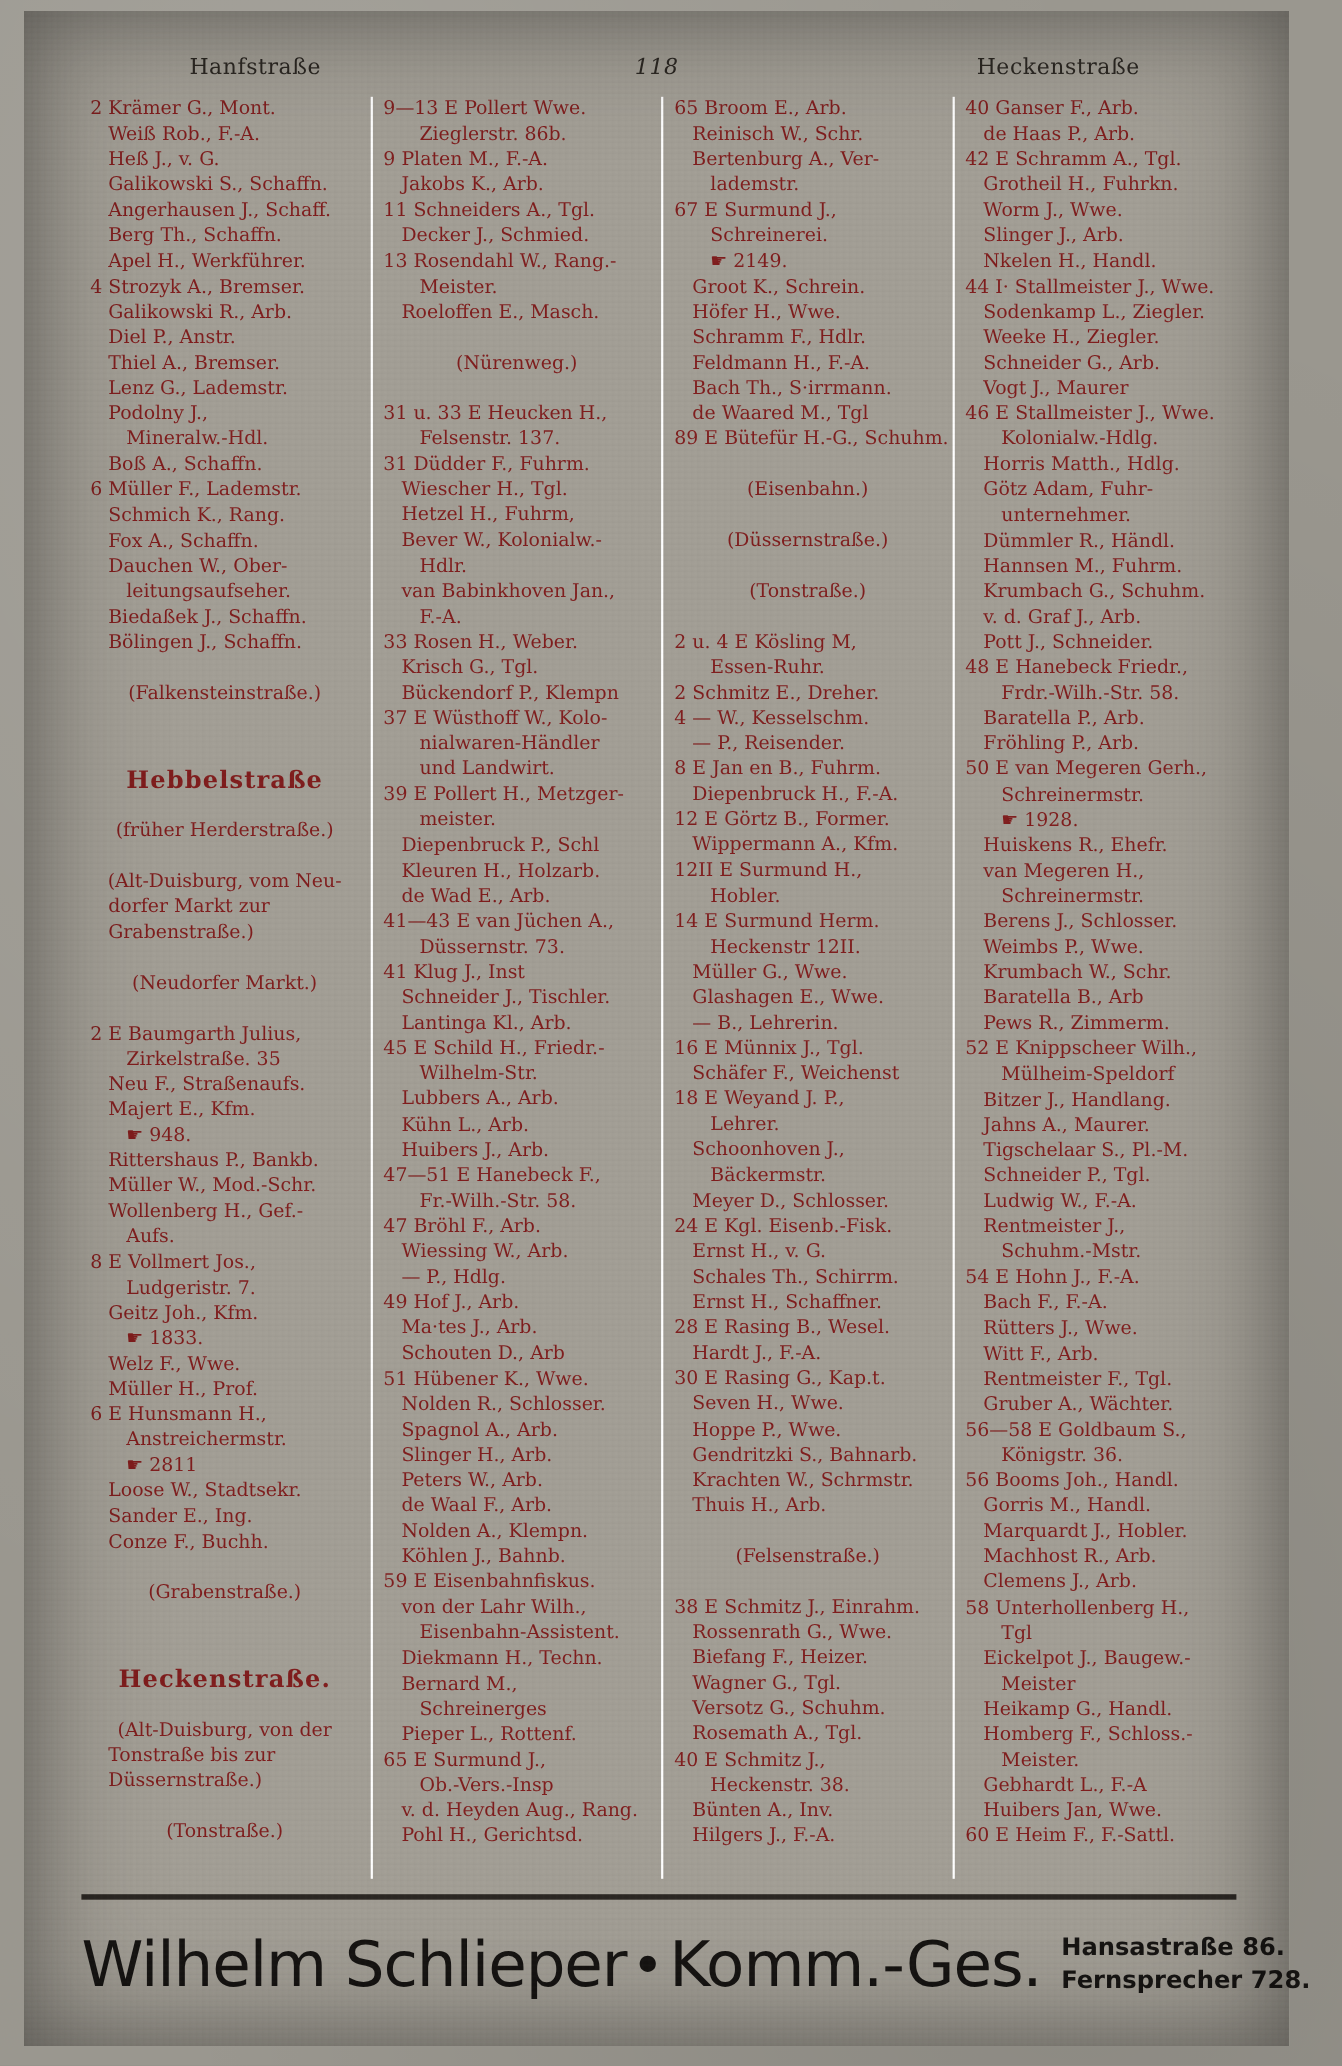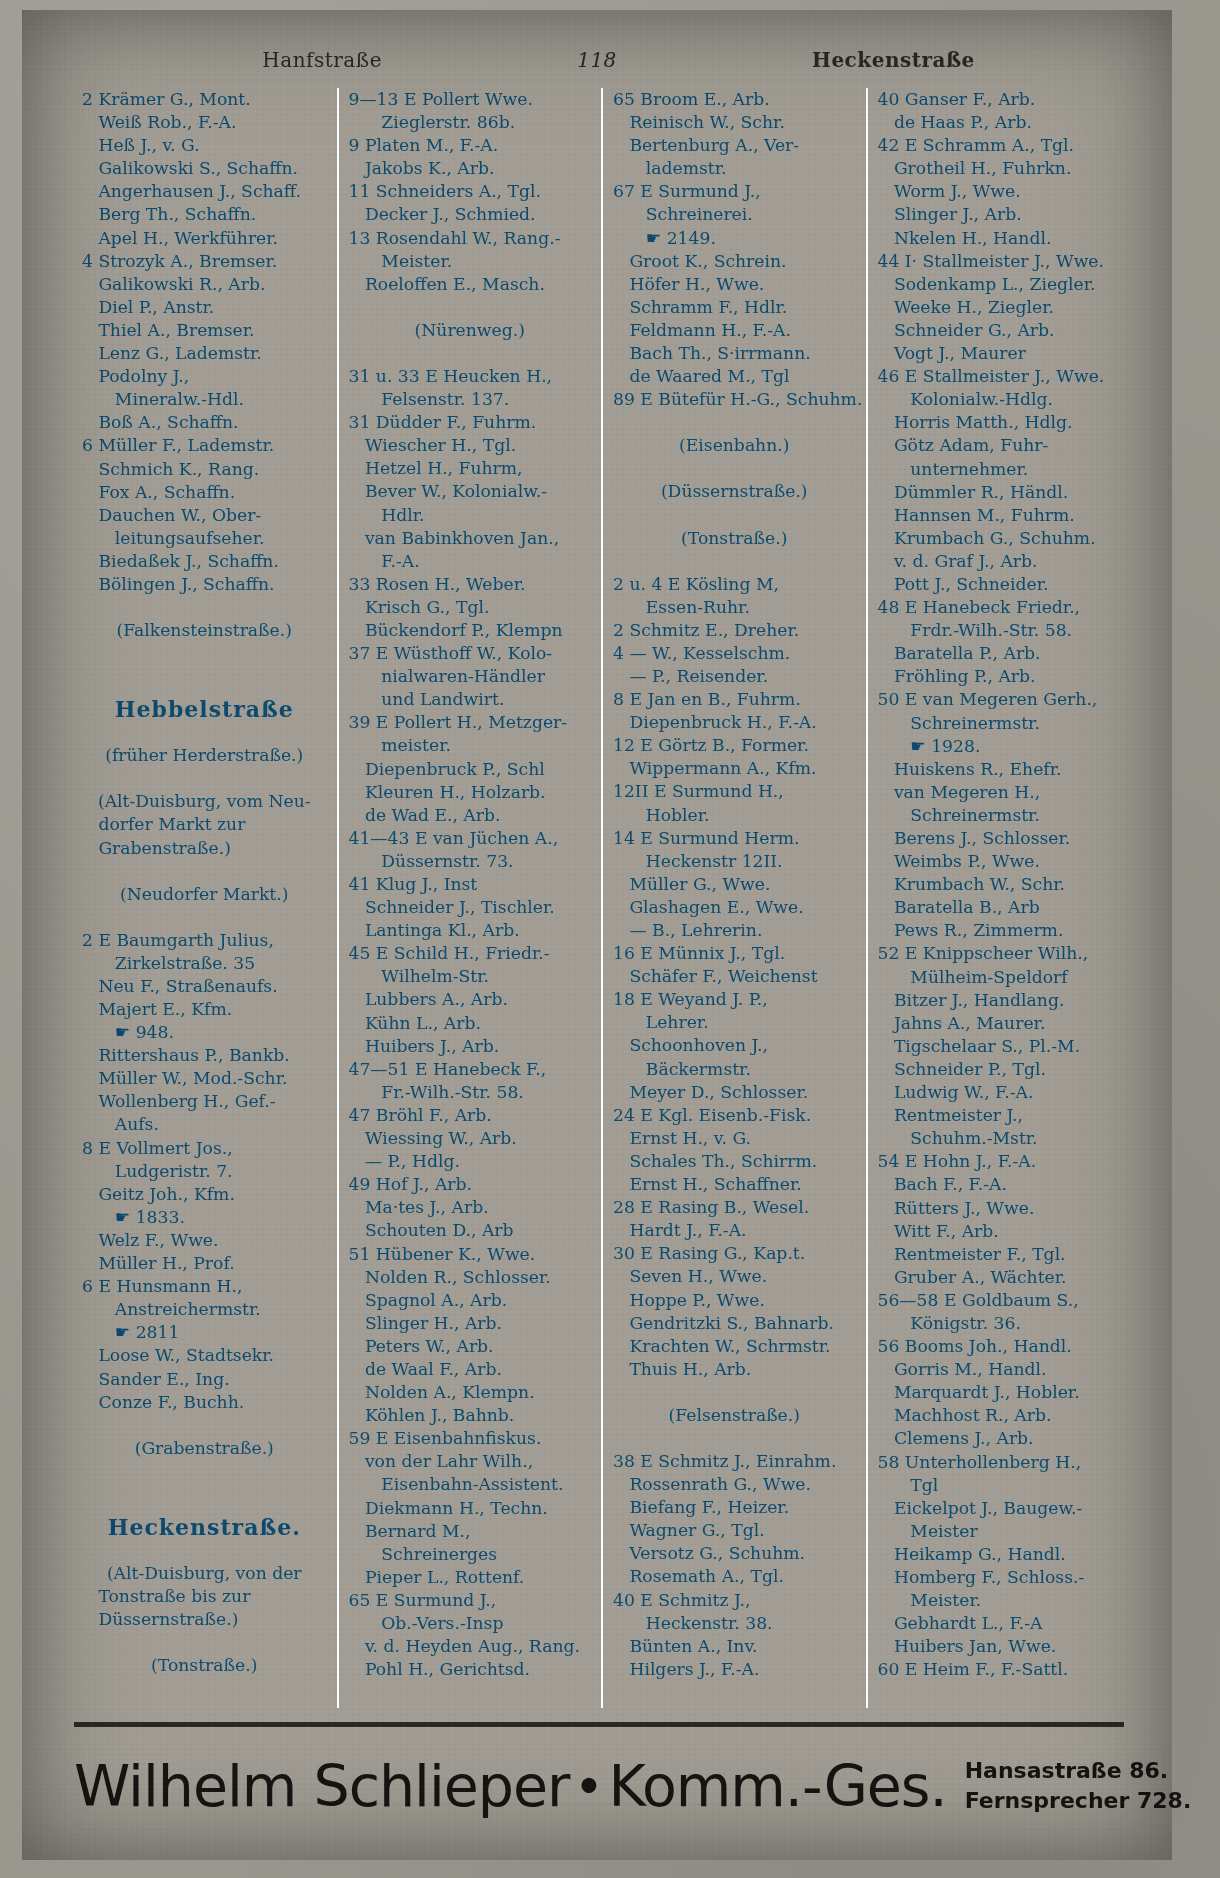--- a/index.html
+++ b/index.html
@@ -47,34 +47,34 @@
     left: 60px;
     right: 60px;
     top: 38px;
     height: 26px;
     display: flex;
     align-items: baseline;
     color: #2b2722;
     font-size: 20px;
     letter-spacing: 0.5px;
   }
-  #runhead .left { width: 300px; text-align: right; }
+  #runhead .left { width: 300px; text-align: center; }
   #runhead .mid  { flex: 1; text-align: center; font-style: italic; font-size: 20px; }
-  #runhead .right { width: 300px; text-align: left; font-weight: bold; }
+  #runhead .right { width: 300px; text-align: center; }
 
   
   #cols {
     position: absolute;
     left: 50px;
     right: 42px;
     top: 78px;
     height: 1620px;
     display: flex;
     gap: 0px;
-    color: #0c4a6e;
+    color: #7f1d1d;
   }
   .col {
     position: relative;
     padding: 0 10px;
     font-size: 17.2px;
     line-height: 23.1px;
     width: 25%;
     box-sizing: border-box;
   }
   .col + .col { border-left: 2px solid #ffffff; }

